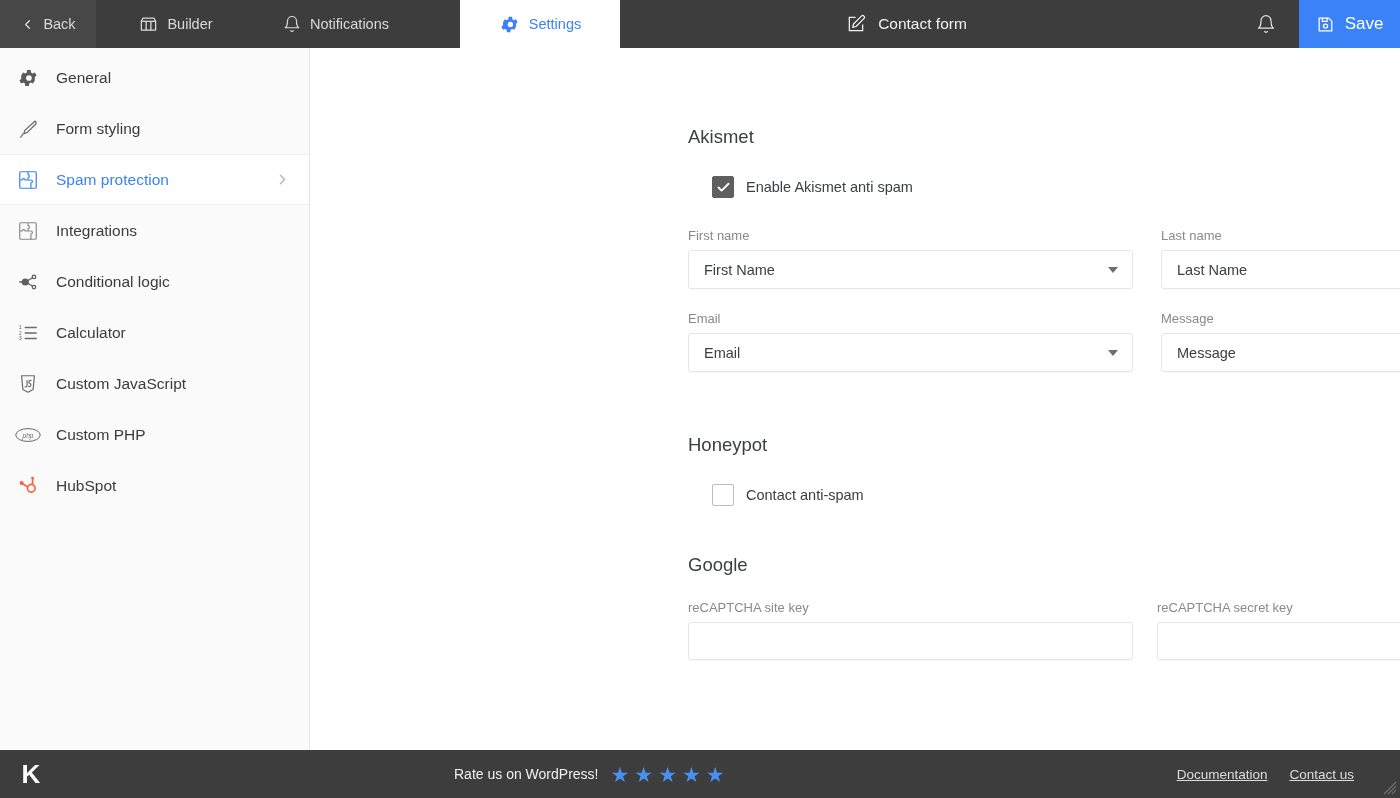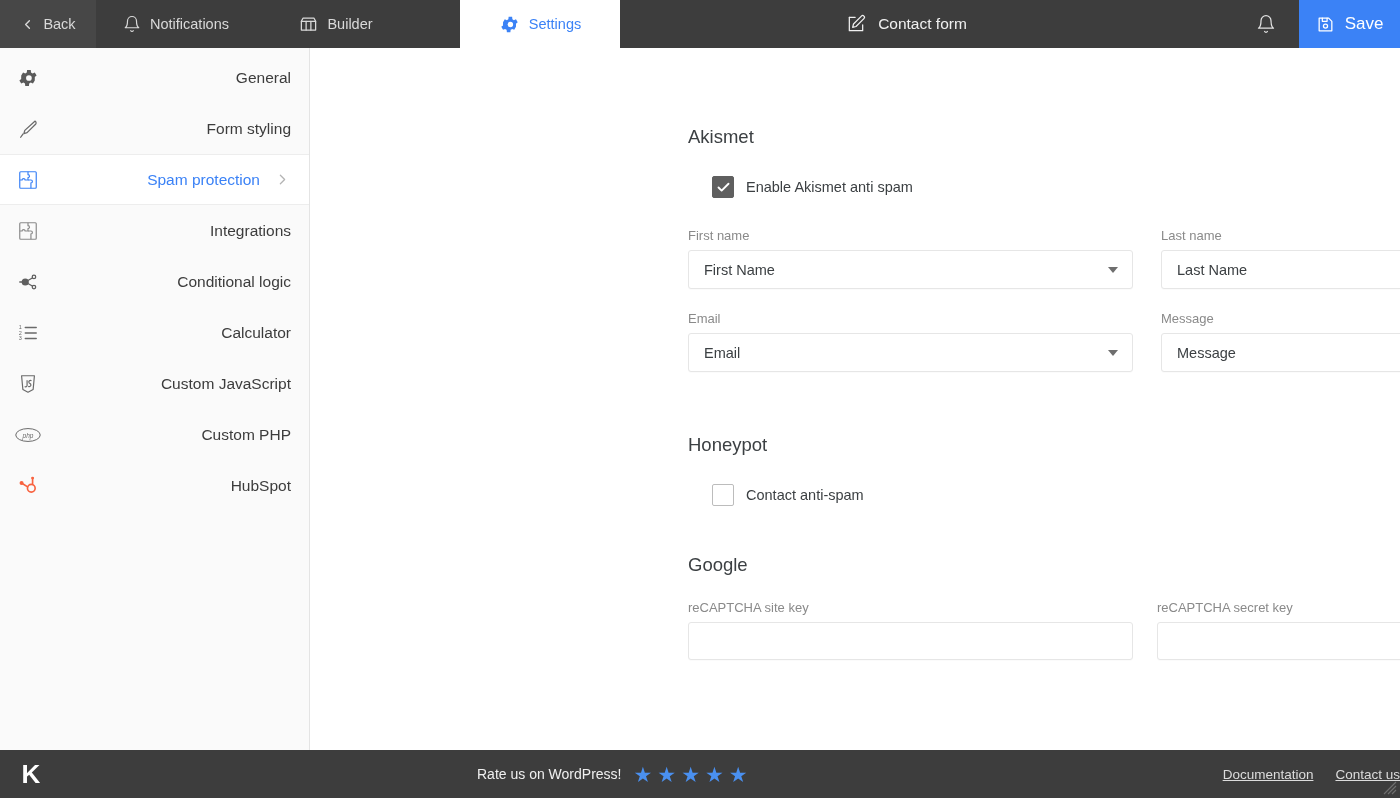--- a/index.html
+++ b/index.html
@@ -89,21 +89,20 @@
     overflow: hidden;
     padding-top: 4px;
   }
   .side-item {
     height: 51px;
     display: flex; align-items: center;
     padding: 0 18px 0 14px;
     gap: 14px;
     cursor: pointer;
     position: relative;
-    text-align: right;
   }
   .side-item .si-icon {
     width: 28px; flex: 0 0 28px;
     display: flex; align-items: center; justify-content: center;
     color: #606060;
   }
   .side-item .si-label {
     font-size: 15.5px;
     color: #3c3c3c;
     flex: 1 1 auto;
@@ -222,20 +221,21 @@
     flex: 1 1 auto;
     display: flex; align-items: center; justify-content: center;
     gap: 12px;
     margin-left: -60px;
   }
   .f-rate { font-size: 14px; color: #efefef; }
   .f-stars { display: flex; gap: 5px; }
   .f-star { color: #4a90f0; font-size: 21px; line-height: 1; cursor: pointer; }
   .f-links {
     display: flex; align-items: center; gap: 22px;
+    padding-right: 46px;
     font-size: 13.5px;
   }
   .f-links a {
     color: #dcdcdc; text-decoration: underline; cursor: pointer;
   }
   .resize-grip {
     position: absolute; right: 3px; bottom: 3px;
     width: 14px; height: 14px; opacity: .55;
   }
 </style>
@@ -246,41 +246,41 @@
 
   <div class="topbar">
 
     <div class="tb-back">
       <span class="ic">
         <svg width="15" height="15" viewBox="0 0 24 24" fill="none" stroke="#d9d9d9" stroke-width="2.2" stroke-linecap="round" stroke-linejoin="round">
             <polyline points="15 18 9 12 15 6"></polyline>
           </svg>
       </span>
       <span>Back</span>
-    </div>
-
-    <div class="tb-tab">
-      <span class="ic">
-        <svg width="18" height="18" viewBox="0 0 24 24" fill="none" stroke="#d9d9d9" stroke-width="1.6" stroke-linecap="round" stroke-linejoin="round">
-          <path d="M18 8A6 6 0 0 0 6 8c0 7-3 9-3 9h18s-3-2-3-9"></path>
-            <path d="M13.7 21a2 2 0 0 1-3.4 0"></path>
-        </svg>
-      </span>
-      <span>Notifications</span>
     </div>
 
     <div class="tb-tab">
       <span class="ic">
         <svg width="19" height="19" viewBox="0 0 24 24" fill="none" stroke="#d9d9d9" stroke-width="1.6" stroke-linecap="round" stroke-linejoin="round">
           <path d="M3 8h18v11H3z"></path>
             <path d="M3 8l2-4h14l2 4"></path>
             <path d="M9 8v11M15 8v11"></path>
         </svg>
       </span>
       <span>Builder</span>
+    </div>
+
+    <div class="tb-tab">
+      <span class="ic">
+        <svg width="18" height="18" viewBox="0 0 24 24" fill="none" stroke="#d9d9d9" stroke-width="1.6" stroke-linecap="round" stroke-linejoin="round">
+          <path d="M18 8A6 6 0 0 0 6 8c0 7-3 9-3 9h18s-3-2-3-9"></path>
+            <path d="M13.7 21a2 2 0 0 1-3.4 0"></path>
+        </svg>
+      </span>
+      <span>Notifications</span>
     </div>
 
     <div class="tb-tab active">
       <span class="ic">
         <svg width="21" height="21" viewBox="0 0 24 24" fill="#3b82f6">
           <path d="M19.4 13a7.8 7.8 0 0 0 0-2l2-1.6-2-3.4-2.4 1a7.7 7.7 0 0 0-1.7-1L15 3.2h-4L10.7 6a7.7 7.7 0 0 0-1.7 1l-2.4-1-2 3.4L4.6 11a7.8 7.8 0 0 0 0 2l-2 1.6 2 3.4 2.4-1a7.7 7.7 0 0 0 1.7 1l.3 2.8h4l.3-2.8a7.7 7.7 0 0 0 1.7-1l2.4 1 2-3.4z"></path>
           <circle cx="13" cy="12" r="3.1" fill="#ffffff"></circle>
         </svg>
       </span>
       <span>Settings</span>

